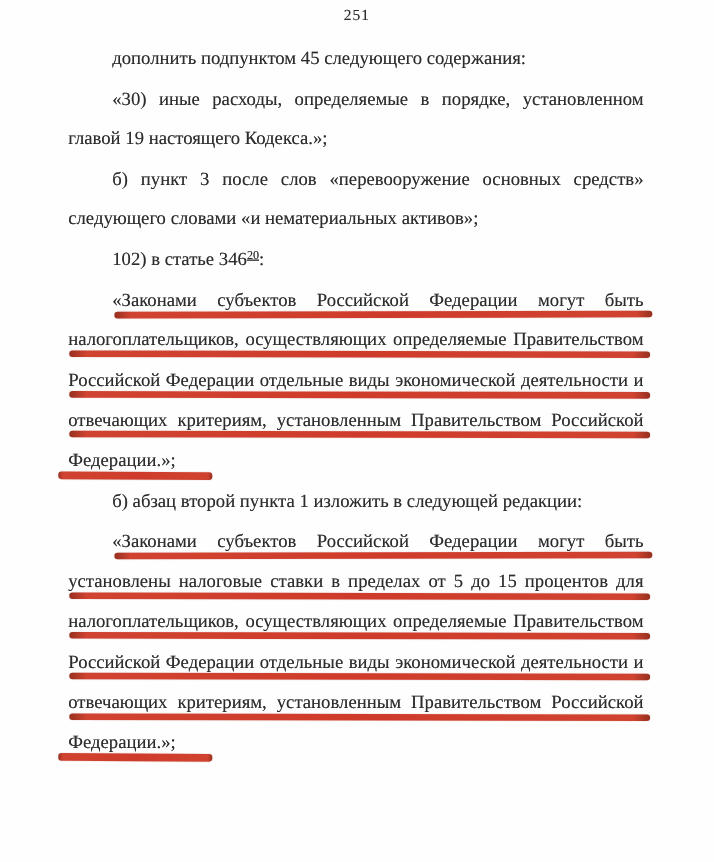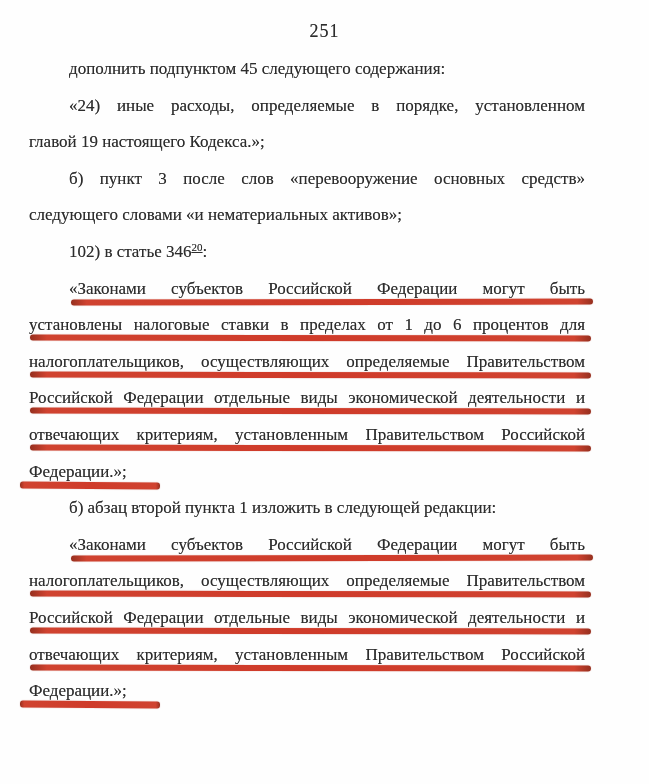--- a/index.html
+++ b/index.html
@@ -11,28 +11,28 @@
     position: relative;
     width: 649px;
     height: 784px;
     background: #fefefe;
     overflow: hidden;
     font-family: "Liberation Serif", "DejaVu Serif", serif;
     color: #2d2d2d;
     text-shadow: 0 0 0.5px rgba(45,45,45,0.55);
   }
   .page-number {
-    padding-top: 20px;
+    padding-top: 4px;
     text-align: center;
-    font-size: 18px;
+    font-size: 14px;
     line-height: 22px;
     letter-spacing: 1px;
   }
   .content {
-    margin: 9px 64px 0 29px; 
+    margin: 9px 64px 0 62px; 
   }
   .line {
     position: relative;
     height: 36.6px;
     line-height: 36.6px;
     font-size: 17px;
     text-align: left;
     white-space: normal;
   }
   .line.indent { text-indent: 40px; }
@@ -62,31 +62,31 @@
   .m-full   { left: 1px;  right: -6px; transform: rotate(0.1deg); }
   .m-short  { left: -9px; width: 140px; height: 7px; transform: rotate(0.35deg); }
 </style>
 </head>
 <body>
 
 <div class="page">
   <div class="page-number">251</div>
   <div class="content">
       <div class="line indent">дополнить подпунктом 45 следующего содержания:</div>
-      <div class="line indent justify">«24) иные расходы, определяемые в порядке, установленном</div>
+      <div class="line indent justify">«30) иные расходы, определяемые в порядке, установленном</div>
       <div class="line">главой 19 настоящего Кодекса.»;</div>
       <div class="line indent justify">б) пункт 3 после слов «перевооружение основных средств»</div>
       <div class="line">следующего словами «и нематериальных активов»;</div>
       <div class="line indent">102) в статье 346<sup>20</sup>:</div>
       <div class="line indent justify">«Законами субъектов Российской Федерации могут быть<span class="marker m-indent"></span></div>
-      <div class="line justify">установлены налоговые ставки в пределах от 1 до 6 процентов для<span class="marker m-full"></span></div>
       <div class="line justify">налогоплательщиков, осуществляющих определяемые Правительством<span class="marker m-full"></span></div>
       <div class="line justify">Российской Федерации отдельные виды экономической деятельности и<span class="marker m-full"></span></div>
       <div class="line justify">отвечающих критериям, установленным Правительством Российской<span class="marker m-full"></span></div>
       <div class="line">Федерации.»;<span class="marker m-short"></span></div>
       <div class="line indent">б) абзац второй пункта 1 изложить в следующей редакции:</div>
       <div class="line indent justify">«Законами субъектов Российской Федерации могут быть<span class="marker m-indent"></span></div>
+      <div class="line justify">установлены налоговые ставки в пределах от 5 до 15 процентов для<span class="marker m-full"></span></div>
       <div class="line justify">налогоплательщиков, осуществляющих определяемые Правительством<span class="marker m-full"></span></div>
       <div class="line justify">Российской Федерации отдельные виды экономической деятельности и<span class="marker m-full"></span></div>
       <div class="line justify">отвечающих критериям, установленным Правительством Российской<span class="marker m-full"></span></div>
       <div class="line">Федерации.»;<span class="marker m-short"></span></div>
     </div>
 </div>
 
 </body></html>

